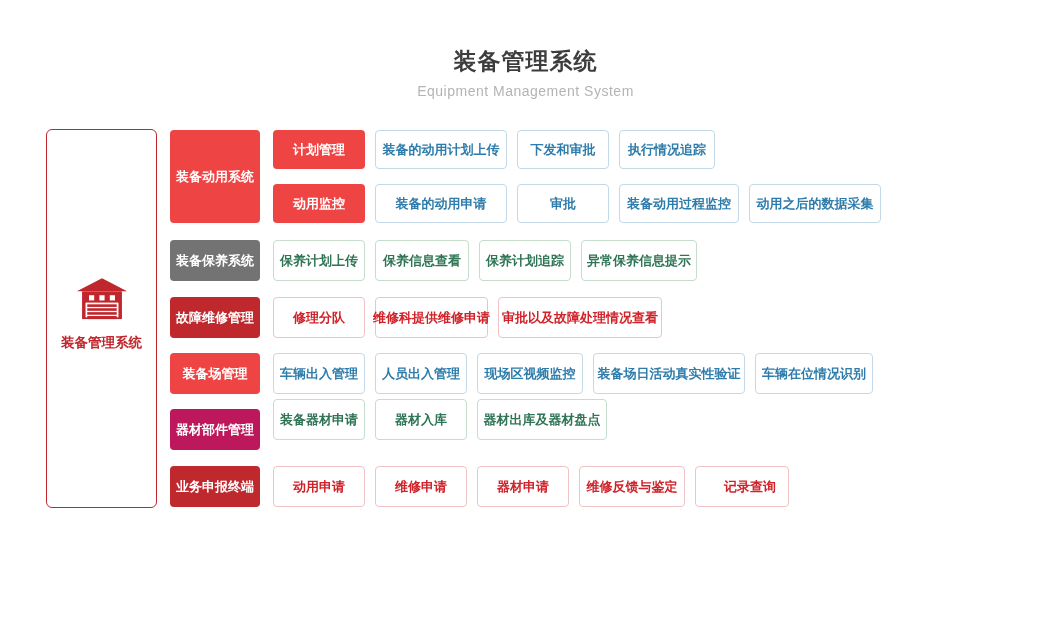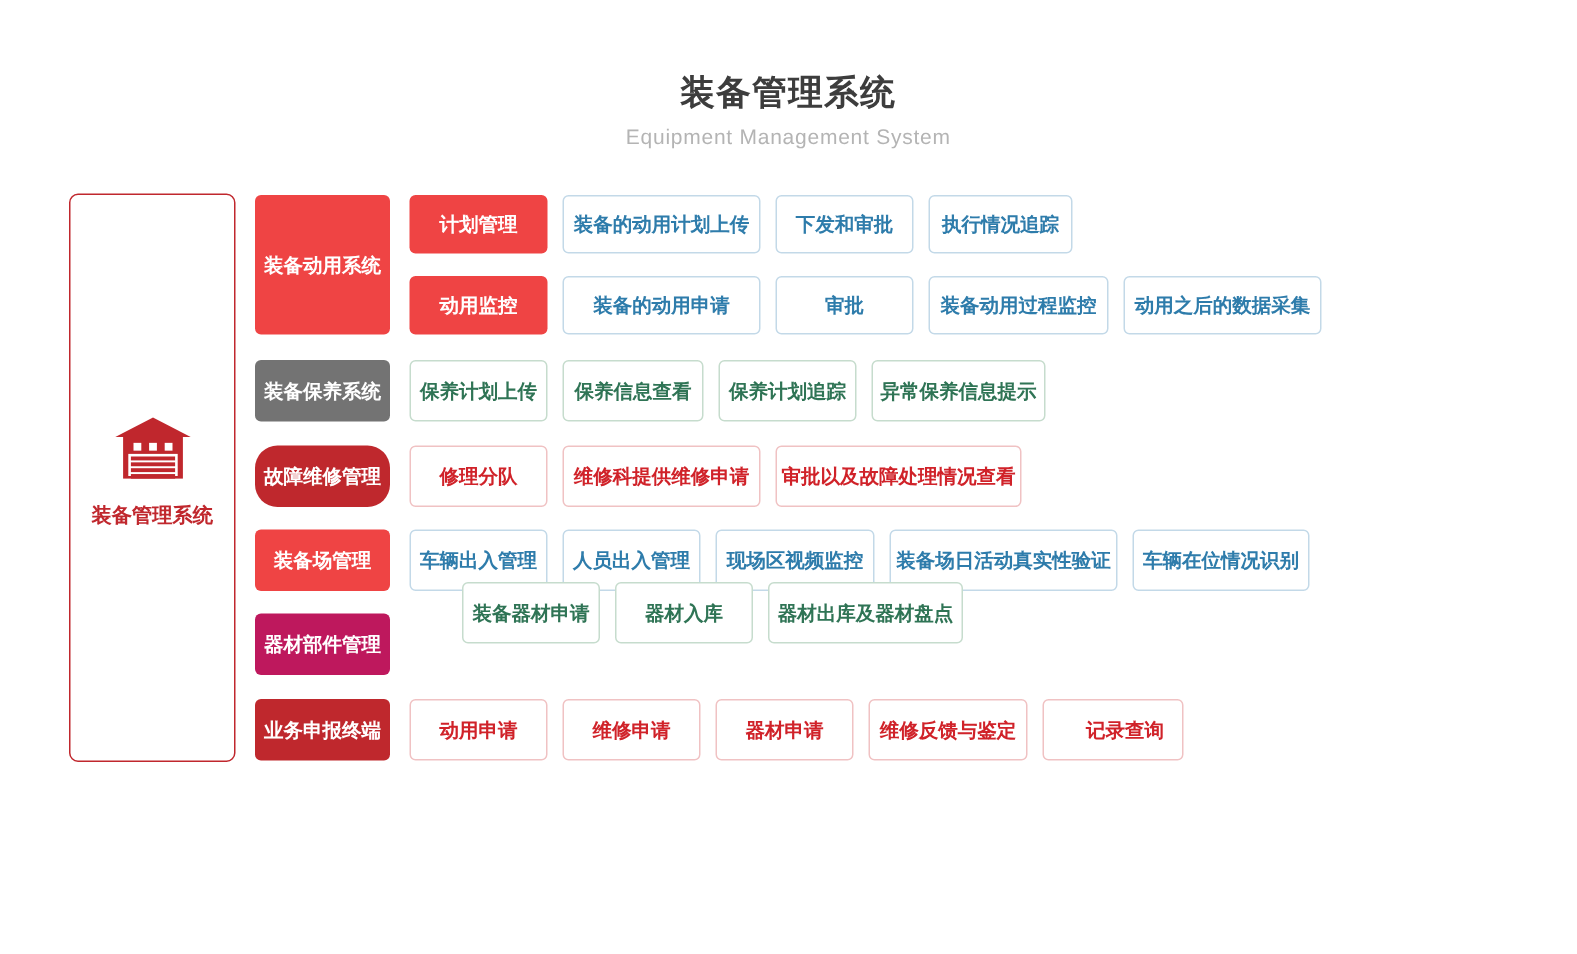--- a/index.html
+++ b/index.html
@@ -86,38 +86,38 @@
   </div>
 
   <div class="box hdr greendark" style="left:170px;top:240px;width:90px;height:41px;">装备保养系统</div>
   <div class="row" style="left:273px;top:240px;">
     <div class="box item greendark h41" style="width:92px;">保养计划上传</div>
     <div class="box item greendark h41" style="width:94px;">保养信息查看</div>
     <div class="box item greendark h41" style="width:92px;">保养计划追踪</div>
     <div class="box item greendark h41" style="width:116px;">异常保养信息提示</div>
   </div>
 
-  <div class="box hdr red" style="left:170px;top:297px;width:90px;height:41px;border-radius:15px;">故障维修管理</div>
+  <div class="box hdr red" style="left:170px;top:297px;width:90px;height:41px;">故障维修管理</div>
   <div class="row" style="left:273px;top:297px;">
     <div class="box item red h41" style="width:92px;">修理分队</div>
-    <div class="box item red h41" style="width:132px;">维修科提供维修申请</div>
+    <div class="box item red h41" style="width:113px;">维修科提供维修申请</div>
     <div class="box item red h41" style="width:164px;">审批以及故障处理情况查看</div>
   </div>
 
   <div class="box hdr blue" style="left:170px;top:353px;width:90px;height:41px;">装备场管理</div>
   <div class="row" style="left:273px;top:353px;">
     <div class="box item blue h41" style="width:92px;">车辆出入管理</div>
     <div class="box item blue h41" style="width:92px;">人员出入管理</div>
     <div class="box item blue h41" style="width:106px;">现场区视频监控</div>
     <div class="box item blue h41" style="width:152px;">装备场日活动真实性验证</div>
     <div class="box item blue h41" style="width:118px;">车辆在位情况识别</div>
   </div>
 
   <div class="box hdr green" style="left:170px;top:409px;width:90px;height:41px;">器材部件管理</div>
-  <div class="row" style="left:273px;top:388px;margin-left:35px;">
+  <div class="row" style="left:273px;top:399px;">
     <div class="box item green h41" style="width:92px;">装备器材申请</div>
     <div class="box item green h41" style="width:92px;">器材入库</div>
     <div class="box item green h41" style="width:130px;">器材出库及器材盘点</div>
   </div>
 
   <div class="box hdr red" style="left:170px;top:466px;width:90px;height:41px;">业务申报终端</div>
   <div class="row" style="left:273px;top:466px;">
     <div class="box item red h41" style="width:92px;">动用申请</div>
     <div class="box item red h41" style="width:92px;">维修申请</div>
     <div class="box item red h41" style="width:92px;">器材申请</div>

